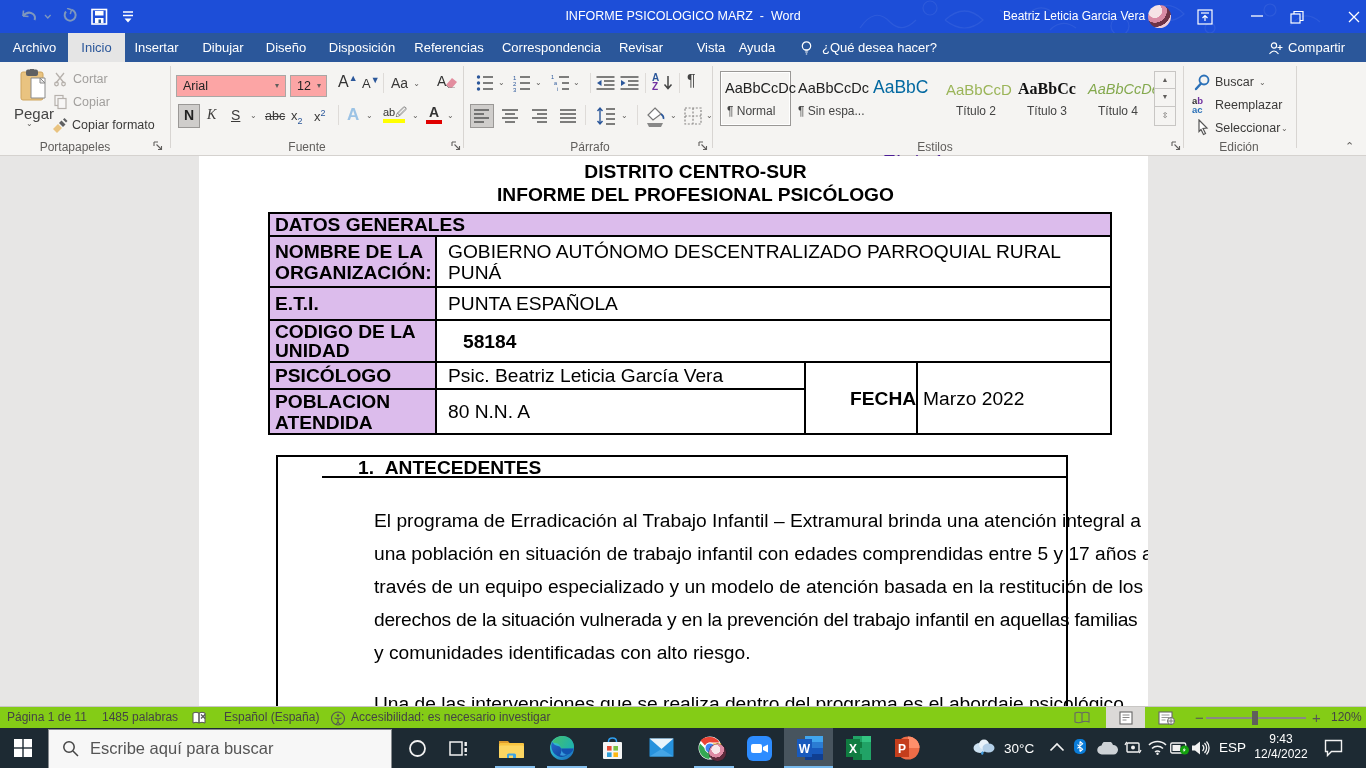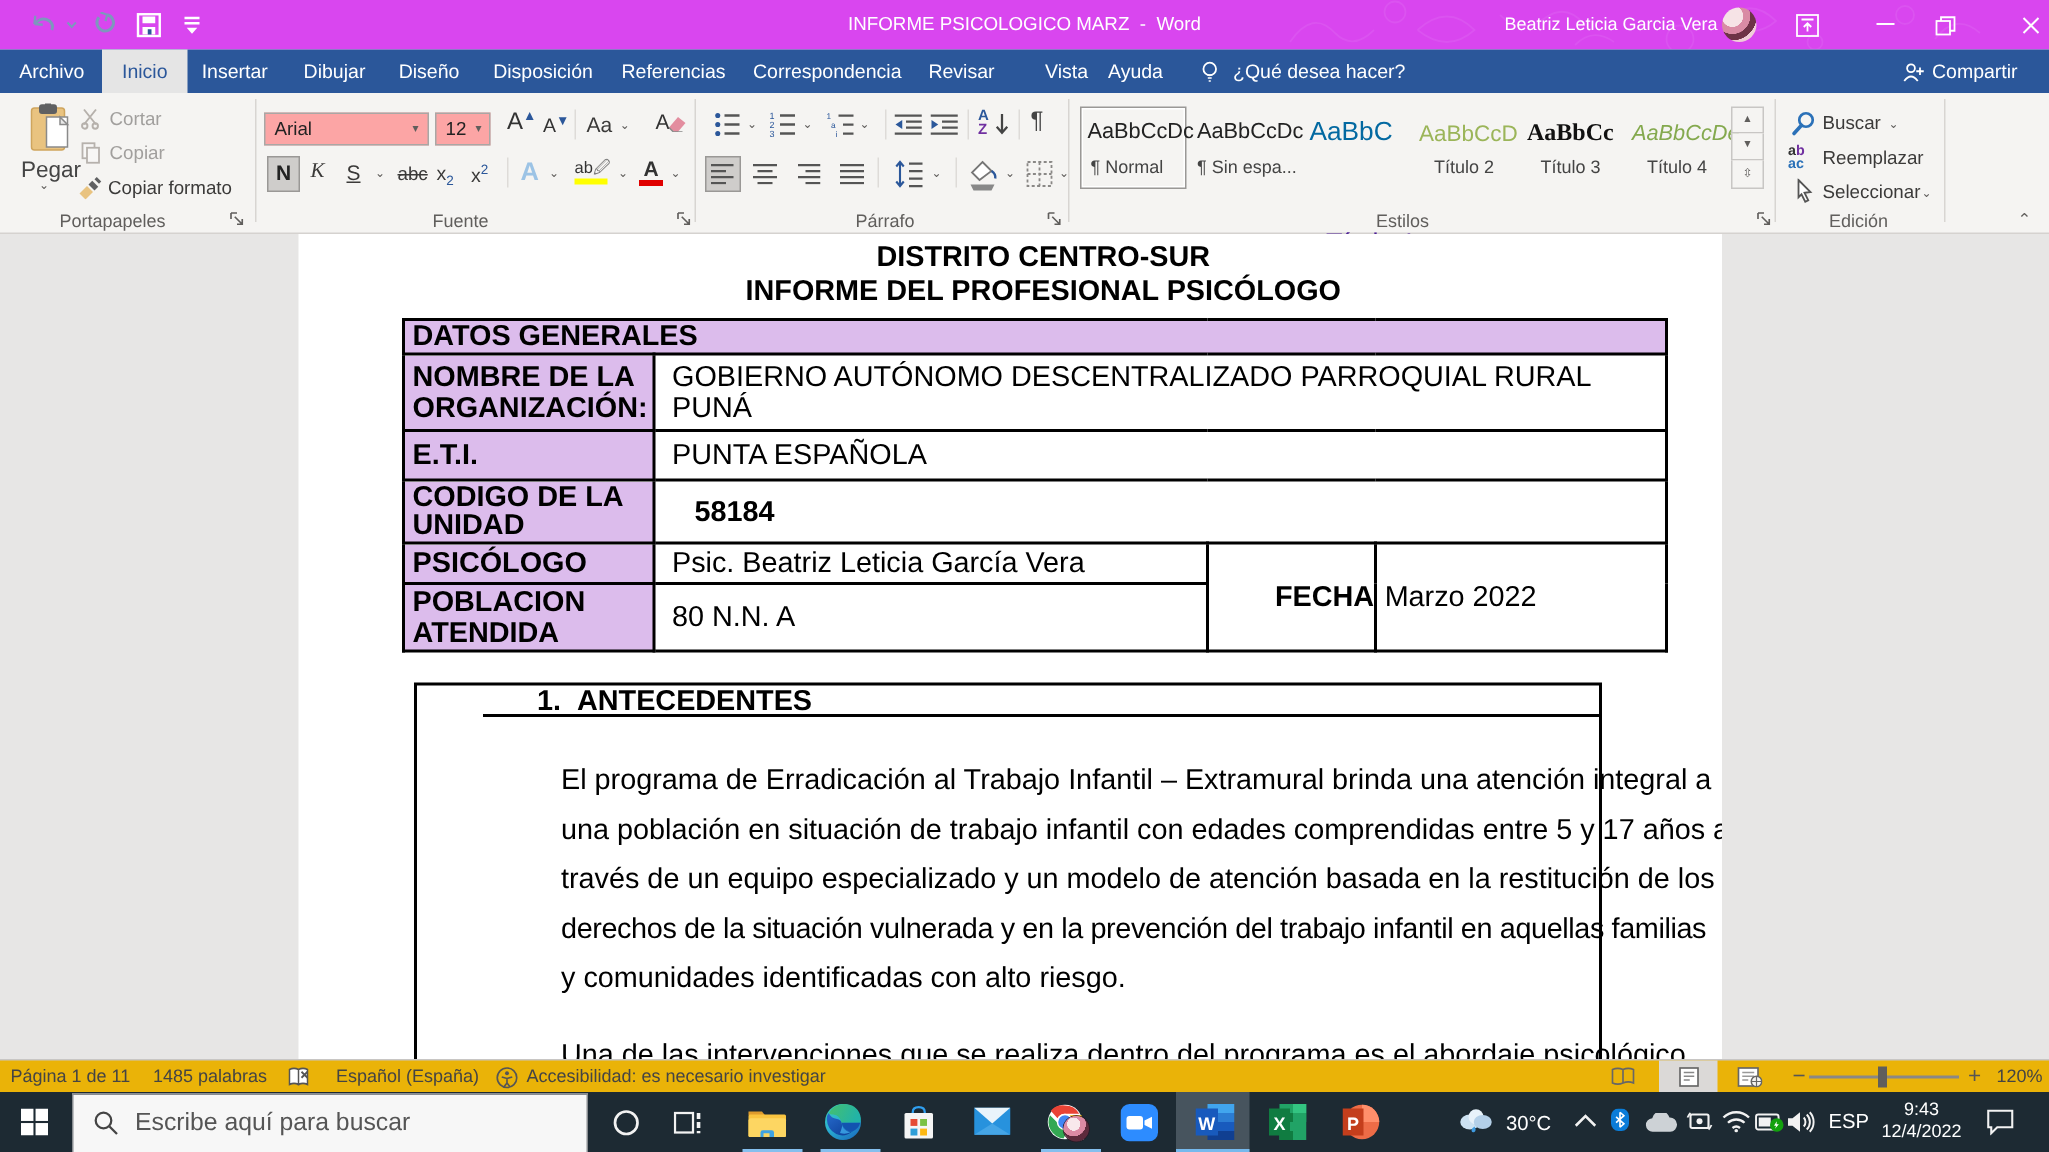--- a/index.html
+++ b/index.html
@@ -2,21 +2,21 @@
 <html><head>
 <meta charset="utf-8">
 <style>
 * { margin:0; padding:0; box-sizing:border-box; }
 html,body { width:1366px; height:768px; overflow:hidden; }
 body { font-family:"Liberation Sans", sans-serif; }
 .abs { position:absolute; }
 #screen { position:relative; width:1366px; height:768px; background:#fff; overflow:hidden; }
 
 
-#titlebar { position:absolute; left:0; top:0; width:1366px; height:33px; background:#d946ef; color:#fff; }
+#titlebar { position:absolute; left:0; top:0; width:1366px; height:33px; background:#1d4ed8; color:#fff; }
 #tabrow { position:absolute; left:0; top:33px; width:1366px; height:29px; background:#2b579a; color:#fff; }
 .tab { position:absolute; top:0; height:29px; line-height:29px; font-size:13px; color:#fff; text-align:center; }
 #tab-active { position:absolute; left:68px; top:0; width:57px; height:29px; background:#e5e5e5; color:#2b579a; line-height:29px; font-size:13px; text-align:center; }
 
 
 #ribbon { position:absolute; left:0; top:62px; width:1366px; height:94px; background:#f5f4f2; border-bottom:1px solid #d5d2cf; }
 .gsep { position:absolute; top:4px; width:1px; height:82px; background:#d8d5d2; }
 .glabel { position:absolute; top:78px; font-size:12px; color:#605e5c; text-align:center; }
 .launcher { position:absolute; top:79px; width:11px; height:11px; }
 .combo { position:absolute; background:#fca5a5; border:1px solid #a9a7a5; font-size:12.5px; color:#222; }
@@ -35,21 +35,21 @@
 #dtable td { border:2px solid #000; font-size:19.2px; line-height:21px; vertical-align:middle; overflow:hidden; }
 #dtable td.lbl { background:#dcbcec; font-weight:bold; padding-left:5px; }
 #dtable td.val { padding-left:11px; }
 #antebox { position:absolute; left:77px; top:299px; width:792px; height:400px; border:2px solid #000; }
 #antehead { height:21px; border-bottom:2px solid #000; font-weight:bold; font-size:19.2px; line-height:21px; padding-left:36px; }
 #antebody { padding:26px 12px 0 8px; font-size:19.2px; color:#000; }
 #antebody .jline { text-align:justify; text-align-last:justify; line-height:33px; height:33px; white-space:nowrap; }
 #antebody .lline { text-align:left; line-height:33px; height:33px; }
 
 
-#statusbar { position:absolute; left:0; top:706px; width:1366px; height:22px; background:#eab308; border-top:1px solid #c8c6c4; font-size:12px; color:#444; }
+#statusbar { position:absolute; left:0; top:706px; width:1366px; height:22px; background:#84cc16; border-top:1px solid #c8c6c4; font-size:12px; color:#444; }
 #statusbar .it { position:absolute; top:0; line-height:21px; white-space:nowrap; }
 
 
 #taskbar { position:absolute; left:0; top:728px; width:1366px; height:40px; background:#1d2a33; }
 #taskbar .ic { position:absolute; }
 .tb-underline { position:absolute; bottom:0; height:2px; background:#85bfee; }
 #searchbox { position:absolute; left:48px; top:1px; width:344px; height:54px; background:#f7f7f7; border:1px solid #888c90; }
 .tray-txt { position:absolute; color:#fff; font-size:15px; white-space:nowrap; }
 </style>
 </head>

